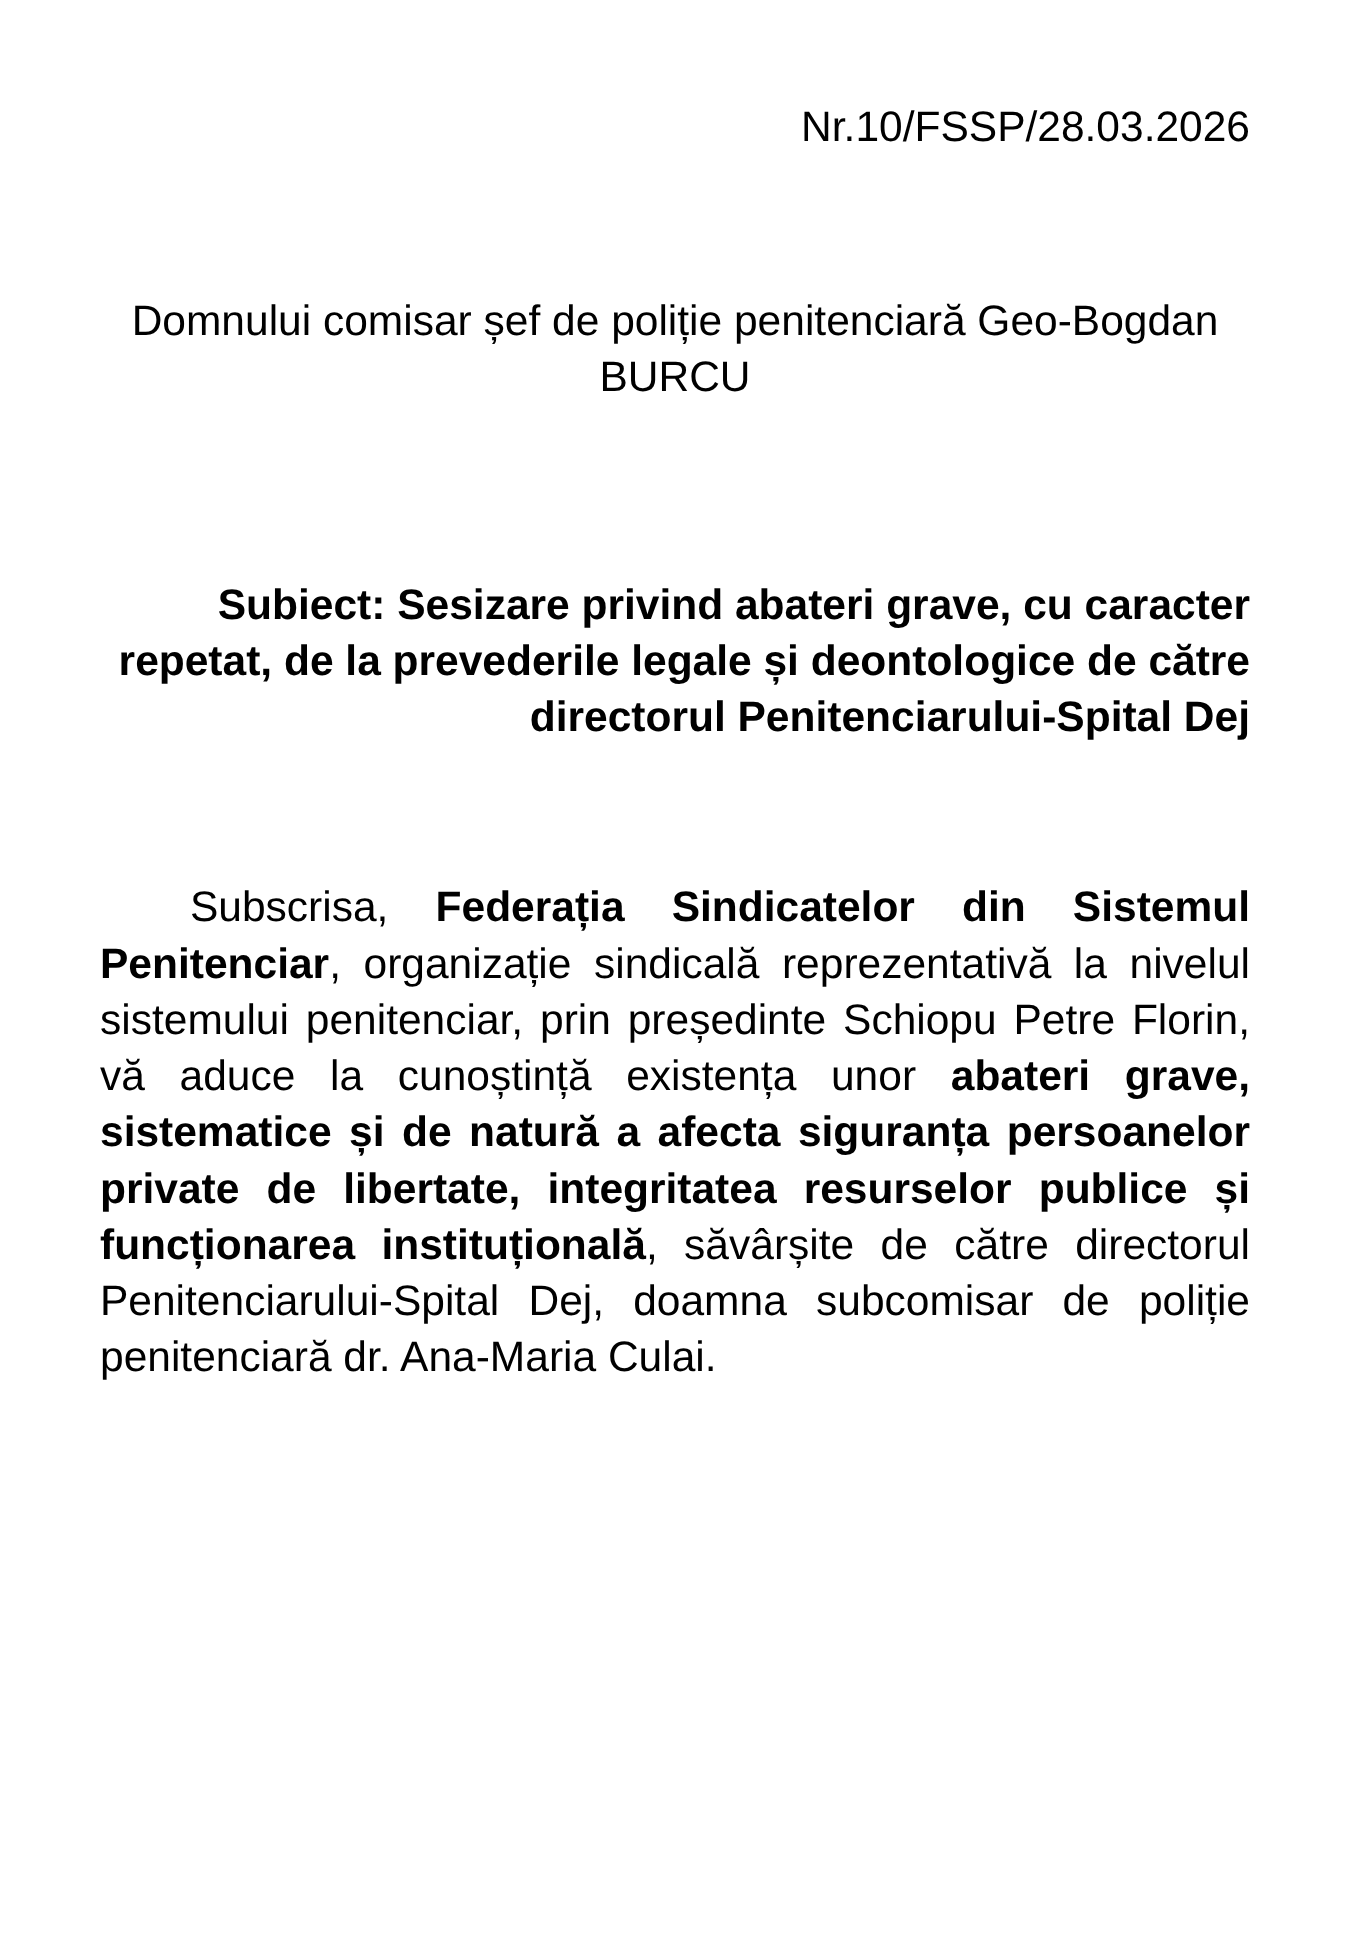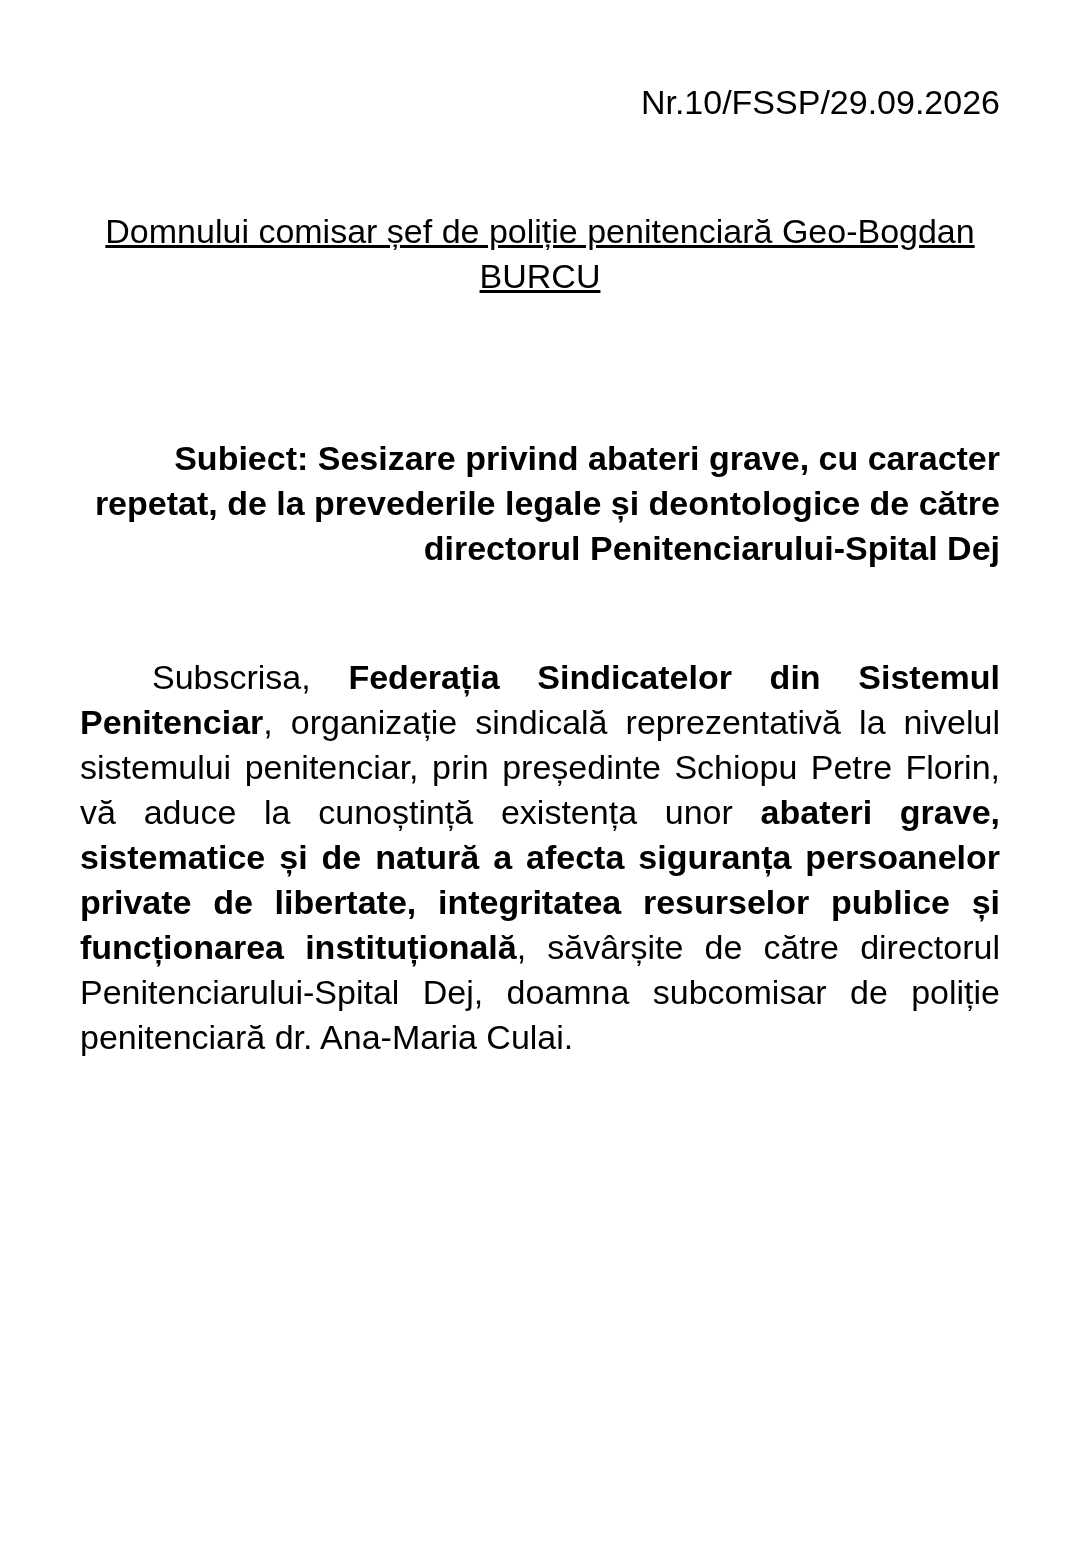--- a/index.html
+++ b/index.html
@@ -19,46 +19,45 @@
     font-family: "Liberation Sans", sans-serif;
     font-size: 34px;
     line-height: 45px;
     overflow: hidden;
   }
   p { margin: 0; }
   .ref {
     text-align: right;
   }
   .addressee {
-    margin-top: 84px;
+    margin-top: 110px;
     text-align: center;
-    text-decoration: underline;
   }
   .subject {
     margin-top: 137px;
     font-weight: bold;
     text-align: right;
   }
   .salutation {
     margin-top: 131px;
     text-align: left;
   }
   .body-par {
-    margin-top: 84px;
+    margin-top: 107px;
     text-align: justify;
     text-indent: 72px;
   }
   .body-par strong { font-weight: bold; }
 </style>
 </head>
 <body>
 
 <div class="page">
 
-  <p class="ref">Nr.10/FSSP/29.09.2026</p>
+  <p class="ref">Nr.10/FSSP/28.03.2026</p>
 
   <div class="addressee">
     <p>Domnului comisar șef de poliție penitenciară Geo-Bogdan BURCU</p>
   </div>
 
   <p class="subject">Subiect: Sesizare privind abateri grave, cu caracter repetat, de la prevederile legale și deontologice de către directorul Penitenciarului-Spital Dej</p>
 
 
   <p class="body-par"><span>Subscrisa, </span><strong>Federația Sindicatelor din Sistemul Penitenciar</strong><span>, organizație sindicală reprezentativă la nivelul sistemului penitenciar, prin președinte Schiopu Petre Florin, vă aduce la cunoștință existența unor </span><strong>abateri grave, sistematice și de natură a afecta siguranța persoanelor private de libertate, integritatea resurselor publice și funcționarea instituțională</strong><span>, săvârșite de către directorul Penitenciarului-Spital Dej, doamna subcomisar de poliție penitenciară dr. Ana-Maria Culai.</span></p>
 

